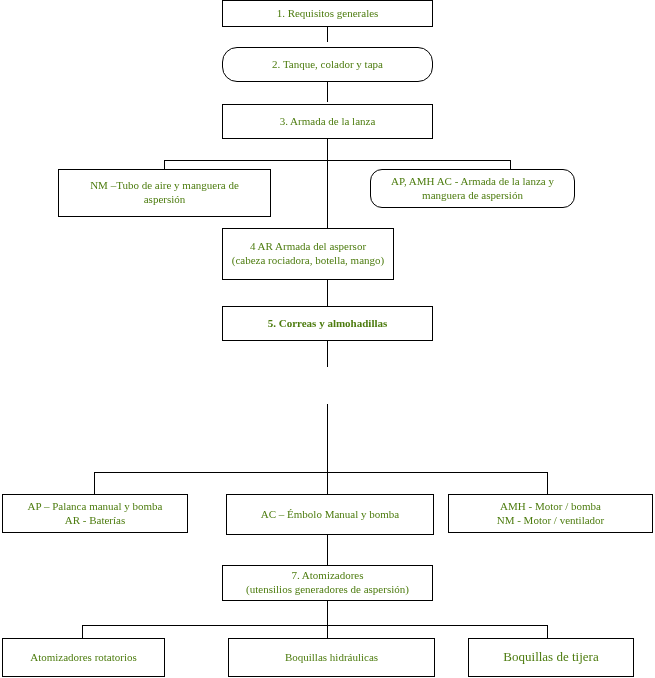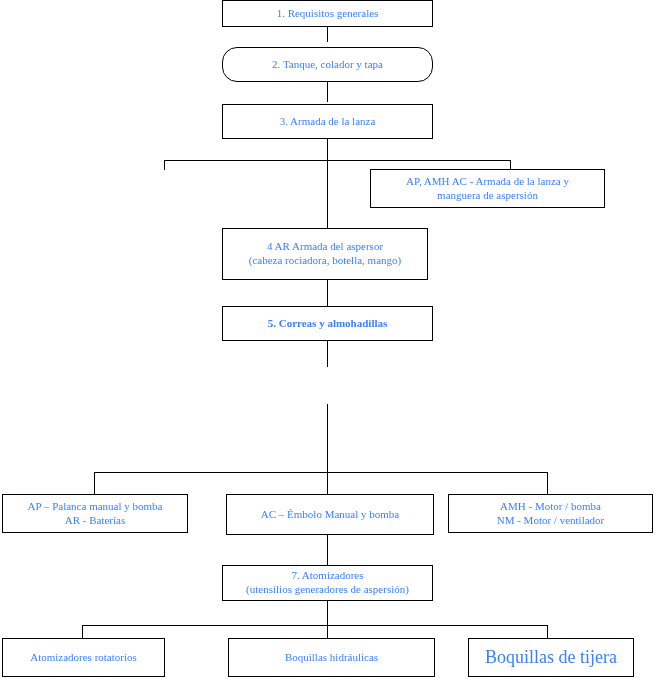--- a/index.html
+++ b/index.html
@@ -7,21 +7,21 @@
     margin: 0;
     padding: 0;
     background: #ffffff;
   }
   #canvas {
     position: relative;
     width: 655px;
     height: 678px;
     background: #ffffff;
     font-family: "Liberation Serif", "DejaVu Serif", serif;
-    color: #3b82f6;
+    color: #4d7c0f;
     overflow: hidden;
   }
   .node {
     position: absolute;
     box-sizing: border-box;
     border: 1px solid #000000;
     background: #ffffff;
     display: flex;
     align-items: center;
     justify-content: center;
@@ -30,21 +30,21 @@
     font-size: 11px;
     padding: 2px 4px;
     z-index: 2;
   }
   .node .label {
     display: block;
     width: 100%;
     white-space: pre-line;
   }
   .node.big {
-    font-size: 18px;
+    font-size: 13px;
   }
   .conn {
     position: absolute;
     background: #000000;
     z-index: 1;
   }
   .conn.v { width: 1px; }
   .conn.h { height: 1px; }
 </style>
 </head>
@@ -77,27 +77,31 @@
   </div>
 
   <div class="node" style="left:222px; top:47px; width:211px; height:35px;border-radius:15px;">
     <span class="label">2. Tanque, colador y tapa</span>
   </div>
 
   <div class="node" style="left:222px; top:104px; width:211px; height:35px;">
     <span class="label">3. Armada de la lanza</span>
   </div>
 
+  <div class="node" style="left:58px; top:169px; width:213px; height:48px;">
+    <span class="label">NM –Tubo de aire y manguera de
+aspersión</span>
+  </div>
 
-  <div class="node" style="left:370px; top:169px; width:235px; height:39px;">
+  <div class="node" style="left:370px; top:169px; width:205px; height:39px;border-radius:12px;">
     <span class="label">AP, AMH AC - Armada de la lanza y
 manguera de aspersión</span>
   </div>
 
-  <div class="node" style="left:222px; top:228px; width:206px; height:52px;">
+  <div class="node" style="left:222px; top:228px; width:172px; height:52px;">
     <span class="label">4 AR Armada del aspersor
 (cabeza rociadora, botella, mango)</span>
   </div>
 
   <div class="node" style="left:222px; top:306px; width:211px; height:35px;font-weight:bold;">
     <span class="label">5.  Correas y almohadillas</span>
   </div>
 
 
   <div class="node" style="left:2px; top:494px; width:186px; height:39px;">

